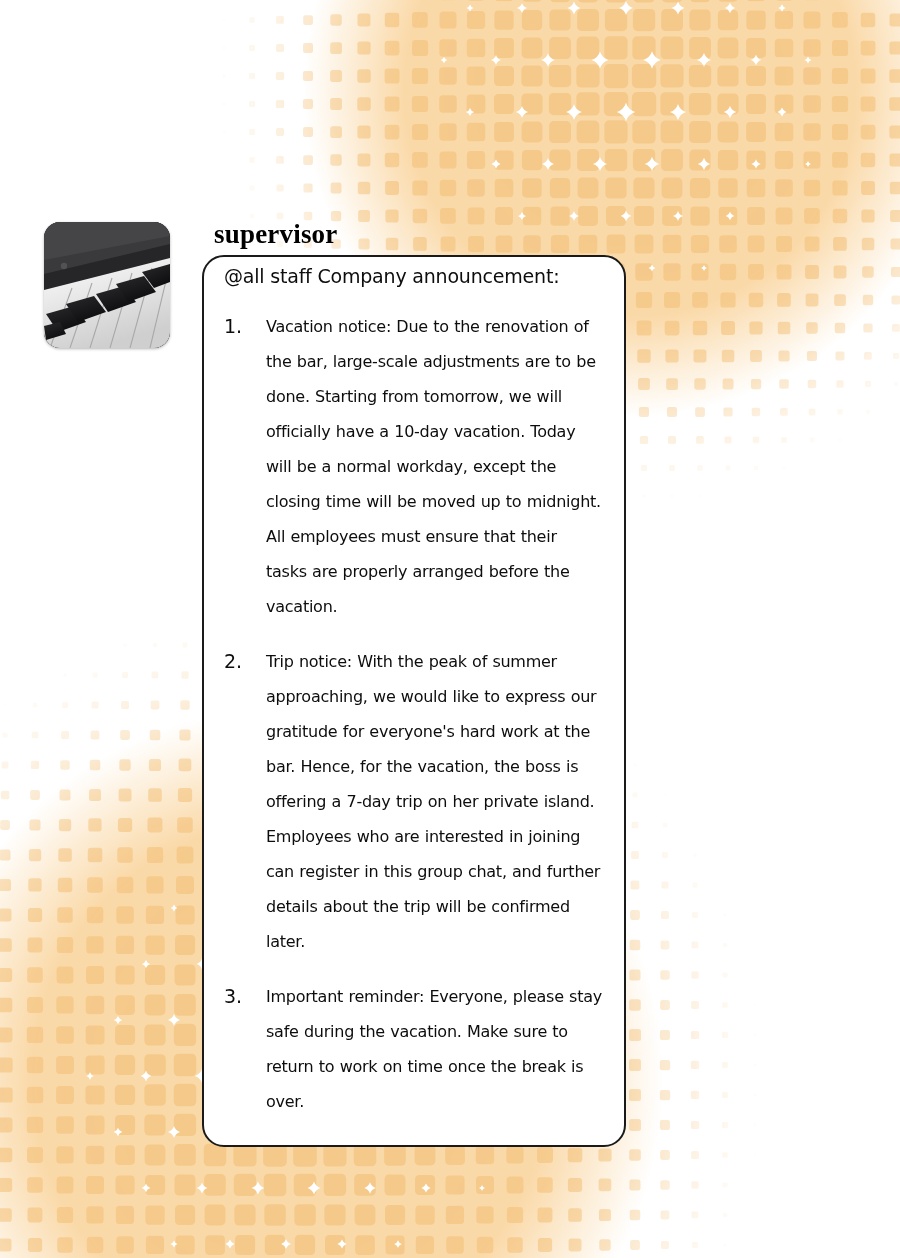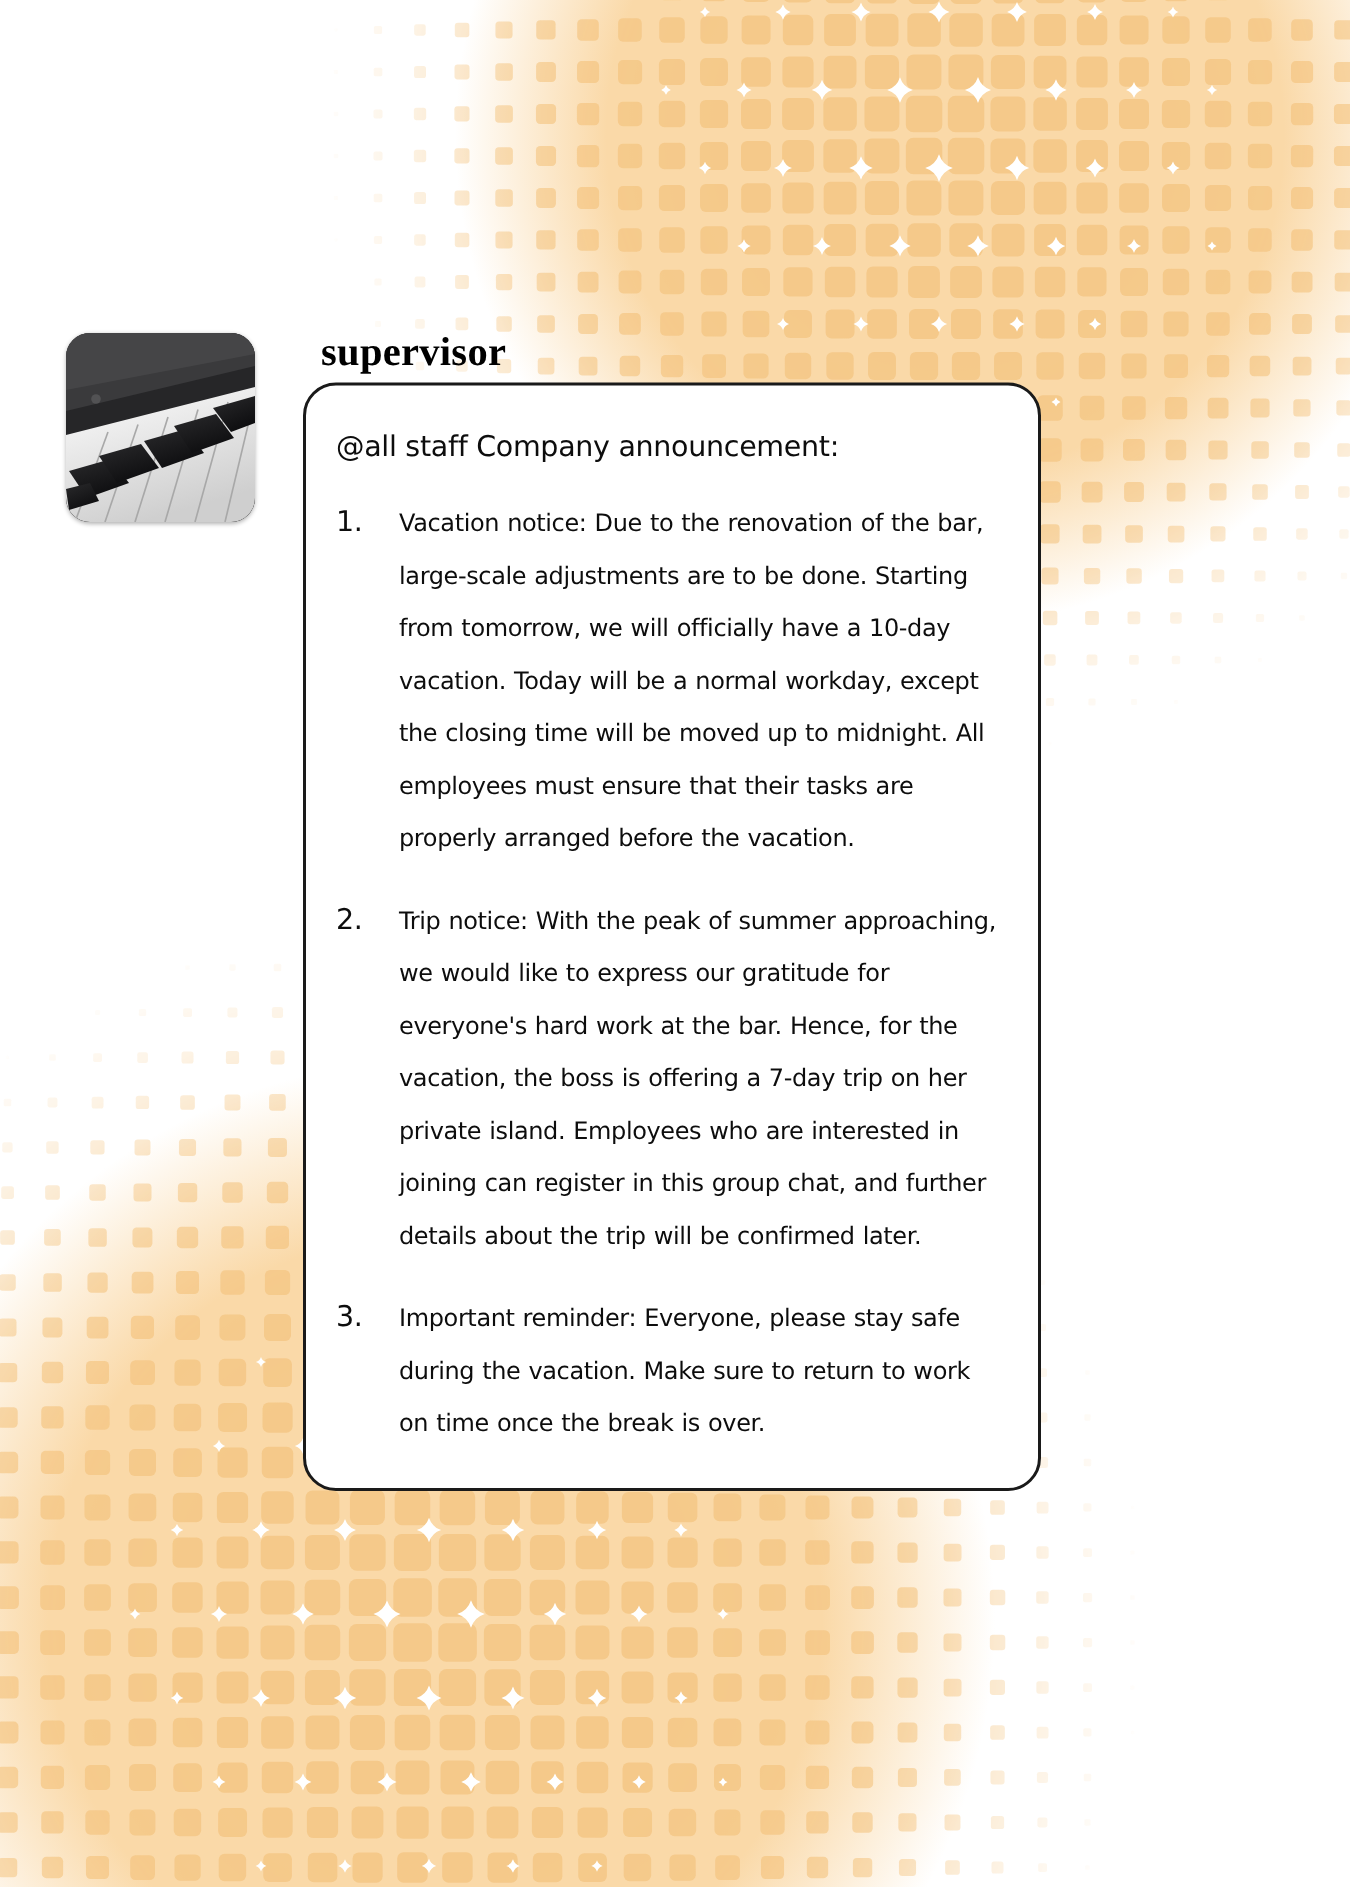--- a/index.html
+++ b/index.html
@@ -98,26 +98,26 @@
     line-height: 32px;
     color: #000000;
     letter-spacing: 0.2px;
   }
 
   
   #message-bubble {
     position: absolute;
     left: 202px;
     top: 255px;
-    width: 492px;
+    width: 424px;
     box-sizing: border-box;
     background: #ffffff;
     border: 2px solid #1a1a1a;
     border-radius: 22px;
-    padding: 28px 22px 26px 18px;
+    padding: 6px 22px 26px 18px;
   }
 
   .hand {
     font-family: "DejaVu Sans", sans-serif;
     color: #0d0d0d;
   }
 
   #intro-line {
     font-size: 19px;
     line-height: 26px;

